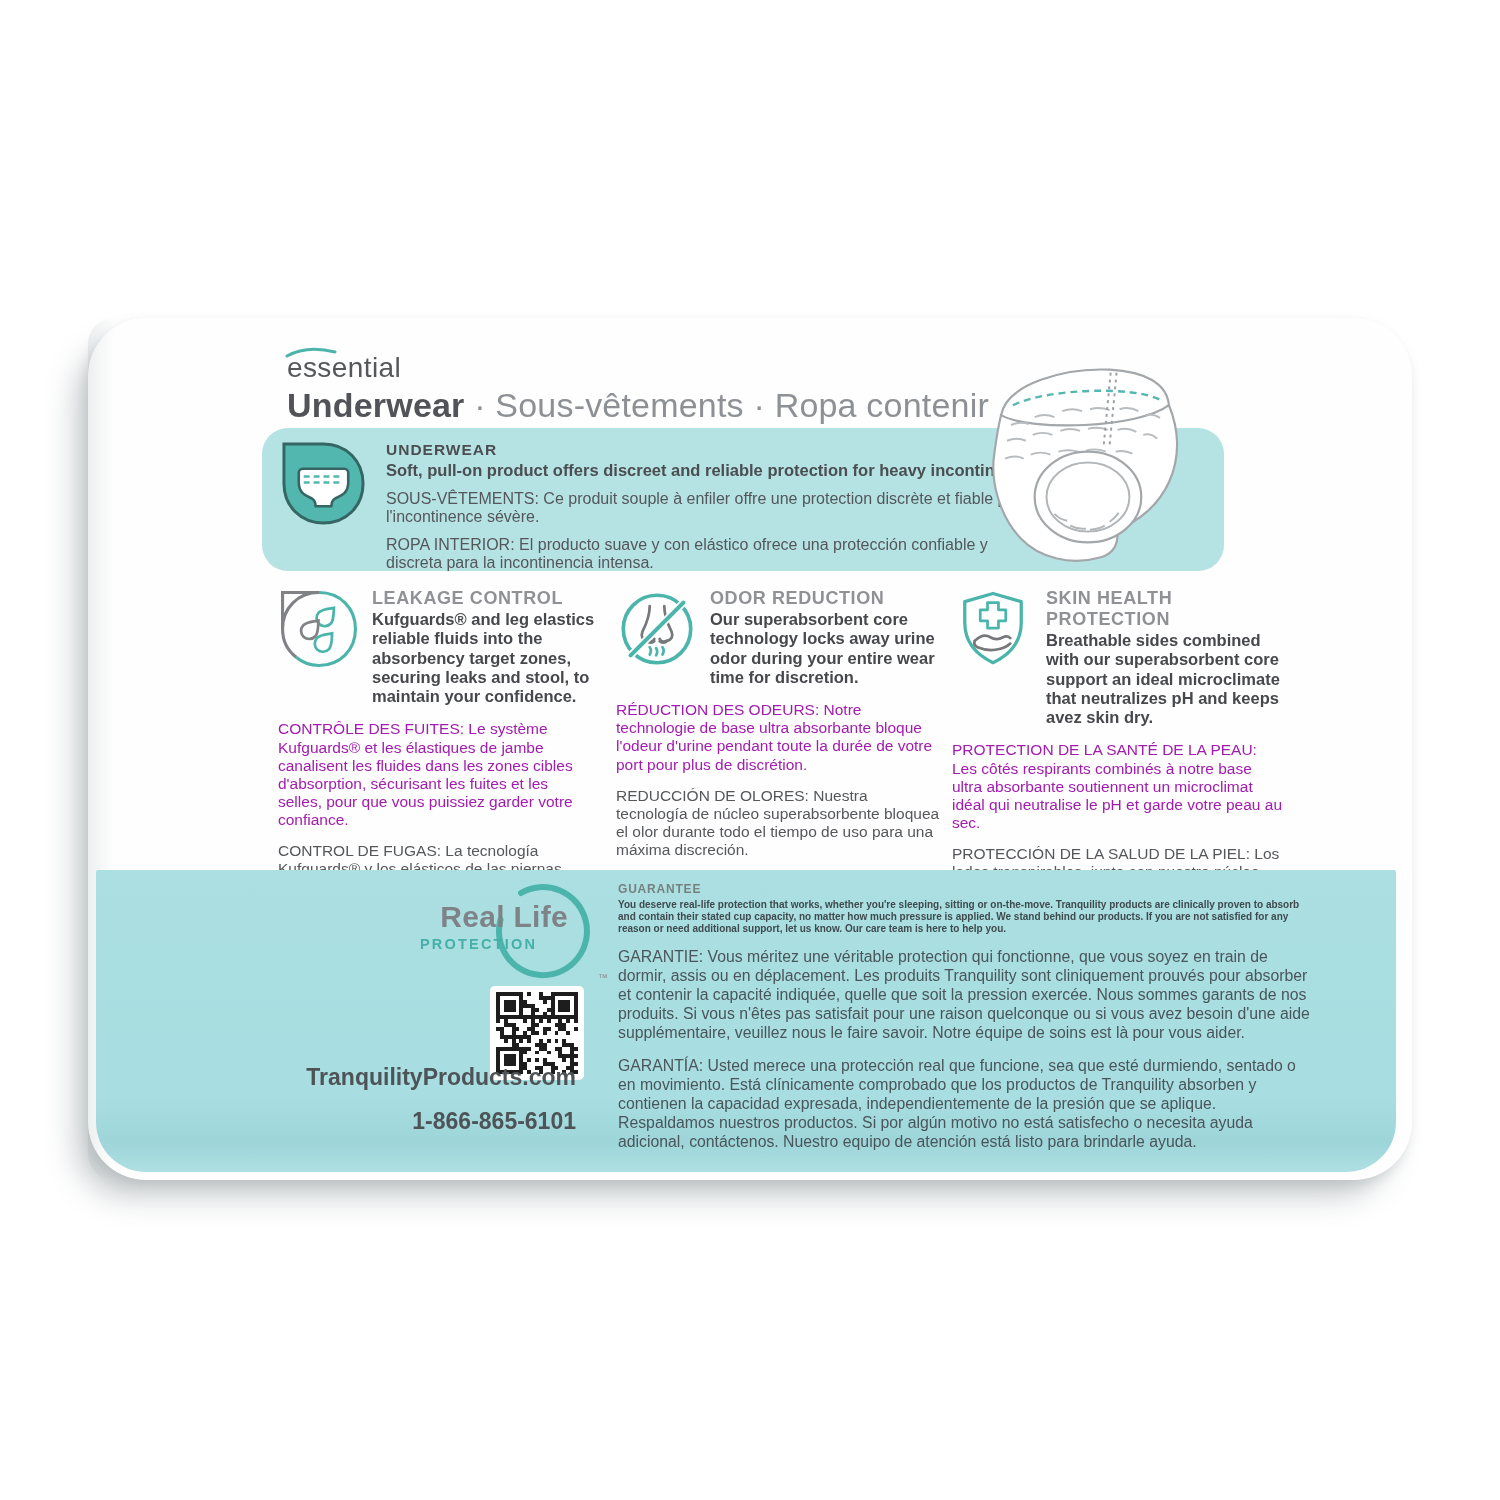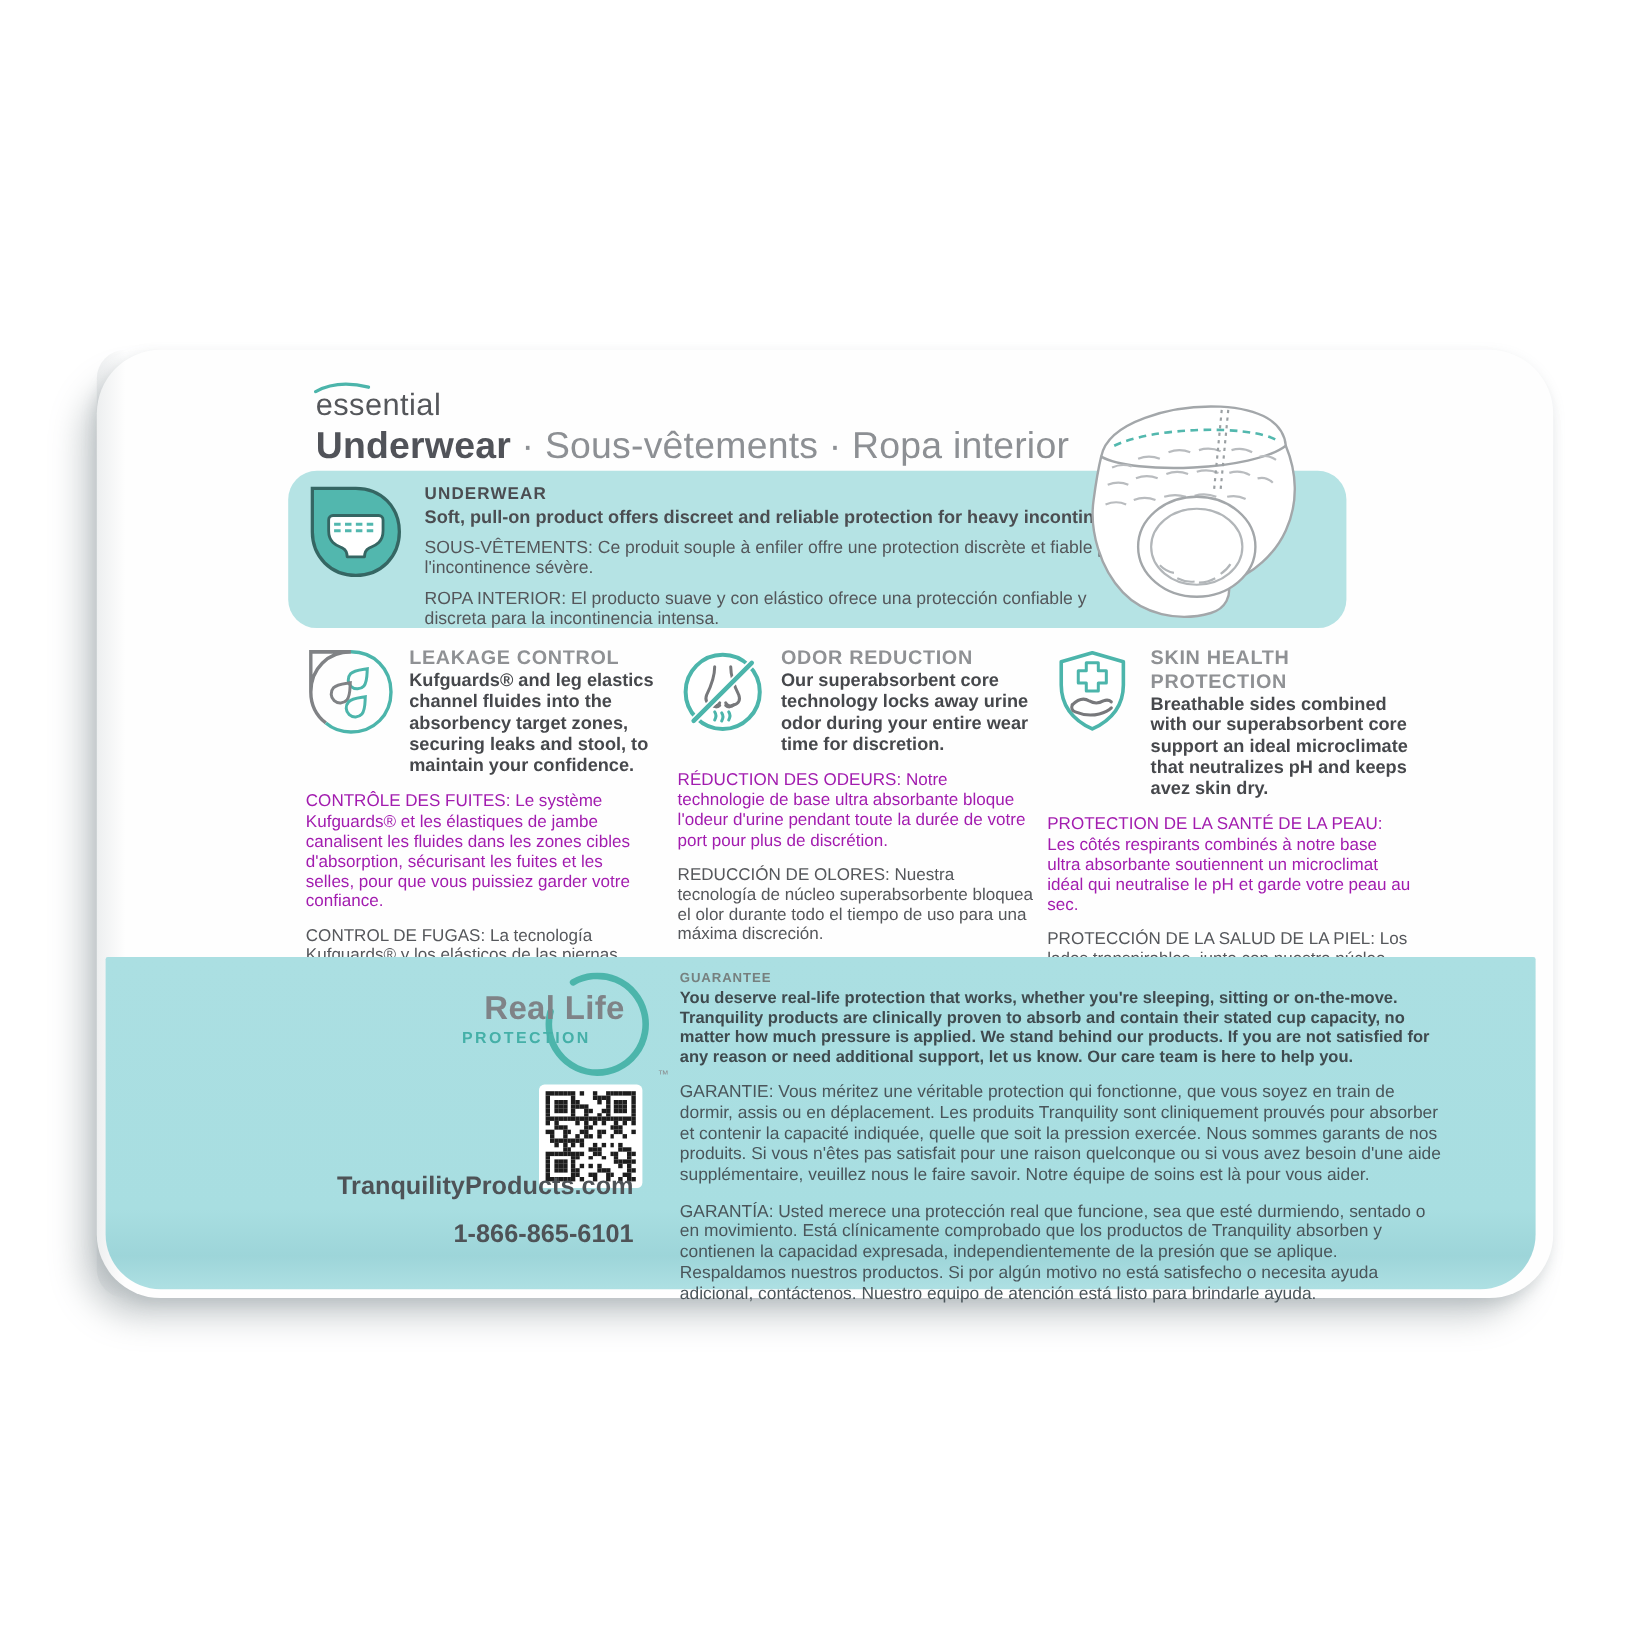--- a/index.html
+++ b/index.html
@@ -60,39 +60,39 @@
     grid-template-columns:repeat(21,1fr);grid-template-rows:repeat(21,1fr);}
   .qr .grid div{background:transparent;}
   .qr .grid div.d{background:#1d1d1d;}
 
   .site,.phone{position:absolute;left:180px;width:300px;text-align:right;font-weight:bold;color:#4e5357;font-size:23px;}
   .site{top:194px;text-align:right;}
   .phone{top:238px;}
 
   .guar{position:absolute;left:522px;top:12px;width:694px;color:#424d51;}
   .guar h3{margin:0;font-size:12px;font-weight:bold;color:#76807f;letter-spacing:.8px;}
-  .guar .en{margin:3px 0 0;font-size:15px;font-weight:bold;line-height:1.18;color:#3f4a4e;}
+  .guar .en{margin:3px 0 0;font-size:10px;font-weight:bold;line-height:1.18;color:#3f4a4e;}
   .guar .fr{margin:14px 0 0;font-size:15.8px;line-height:1.2;color:#4a555a;}
   .guar .es{margin:14px 0 0;font-size:15.8px;line-height:1.2;color:#4a555a;}
 </style>
 </head>
 <body>
 
 <div class="canvas">
   <div class="package">
 
     <div class="logo">
       <div class="essential">
         <svg class="swoosh" width="52" height="12" viewBox="0 0 52 12">
           <path d="M2,10 Q22,-1 50,6" fill="none" stroke="#4cb5ab" stroke-width="3" stroke-linecap="round"></path>
         </svg>
         <span>essential</span>
       </div>
       <div class="line2">
-        <span class="strong">Underwear</span><span> · Sous-vêtements · Ropa interior</span>
+        <span class="strong">Underwear</span><span> · Sous-vêtements · Ropa contenir</span>
       </div>
     </div>
 
     <svg class="illus" viewBox="0 0 230 235">
       <g fill="#ffffff" stroke="#a3a7aa" stroke-width="2.2" stroke-linecap="round" stroke-linejoin="round">
         <path d="M30,70 C36,38 95,22 140,24 C176,26 198,38 200,60 C210,84 212,112 200,138 C190,160 170,178 147,186 C150,198 145,210 131,214 C100,223 68,214 50,195 C29,173 19,138 23,110 C25,95 27,82 30,70 Z"></path>
         <path d="M30,70 C60,87 170,83 200,60" fill="none"></path>
       </g>
       <path d="M42,60 C76,43 166,40 192,55" fill="none" stroke="#53b8ae" stroke-width="2.4" stroke-dasharray="7,5"></path>
       <g fill="none" stroke="#b9bcbf" stroke-width="2">
@@ -150,21 +150,21 @@
           <path d="M45,5 L5,5" fill="none" stroke="#808285" stroke-width="3.4"></path>
           <path d="M45,5 C68,5 85,22 85,45 C85,68 68,85 45,85 C35,85 27,82 20,76" fill="none" stroke="#4cb5ab" stroke-width="3.4"></path>
           <g fill="none" stroke-width="3">
             <path transform="translate(54,30) rotate(42)" d="M0,-11 C4,-6 9,-1 9,4 a9,9 0 1 1 -18,0 C-9,-1 -4,-6 0,-11 Z" stroke="#4cb5ab"></path>
             <path transform="translate(37,44) rotate(42)" d="M0,-11 C4,-6 9,-1 9,4 a9,9 0 1 1 -18,0 C-9,-1 -4,-6 0,-11 Z" stroke="#808285"></path>
             <path transform="translate(52,58) rotate(42)" d="M0,-11 C4,-6 9,-1 9,4 a9,9 0 1 1 -18,0 C-9,-1 -4,-6 0,-11 Z" stroke="#4cb5ab"></path>
           </g>
         </svg>
         <div class="ftext">
           <h3>LEAKAGE CONTROL</h3>
-          <p class="en">Kufguards® and leg elastics channel fluides into the absorbency target zones, securing leaks and stool, to maintain your confidence.</p>
+          <p class="en">Kufguards® and leg elastics reliable fluids into the absorbency target zones, securing leaks and stool, to maintain your confidence.</p>
         </div>
       </div>
       <p class="fr">CONTRÔLE DES FUITES: Le système Kufguards® et les élastiques de jambe canalisent les fluides dans les zones cibles d'absorption, sécurisant les fuites et les selles, pour que vous puissiez garder votre confiance.</p>
       <p class="es">CONTROL DE FUGAS: La tecnología Kufguards® y los elásticos de las piernas actúan como un canal para que los líquidos se dirijan a las zonas de absorción, que evitan los derrames de líquidos y heces para que no pierda la confianza.</p>
     </div>
 
     <div class="feature f2">
       <div class="fhead">
         <svg class="ficon" viewBox="0 0 90 90">
           <circle cx="45" cy="45" r="37" fill="#ffffff" stroke="#4cb5ab" stroke-width="4"></circle>

